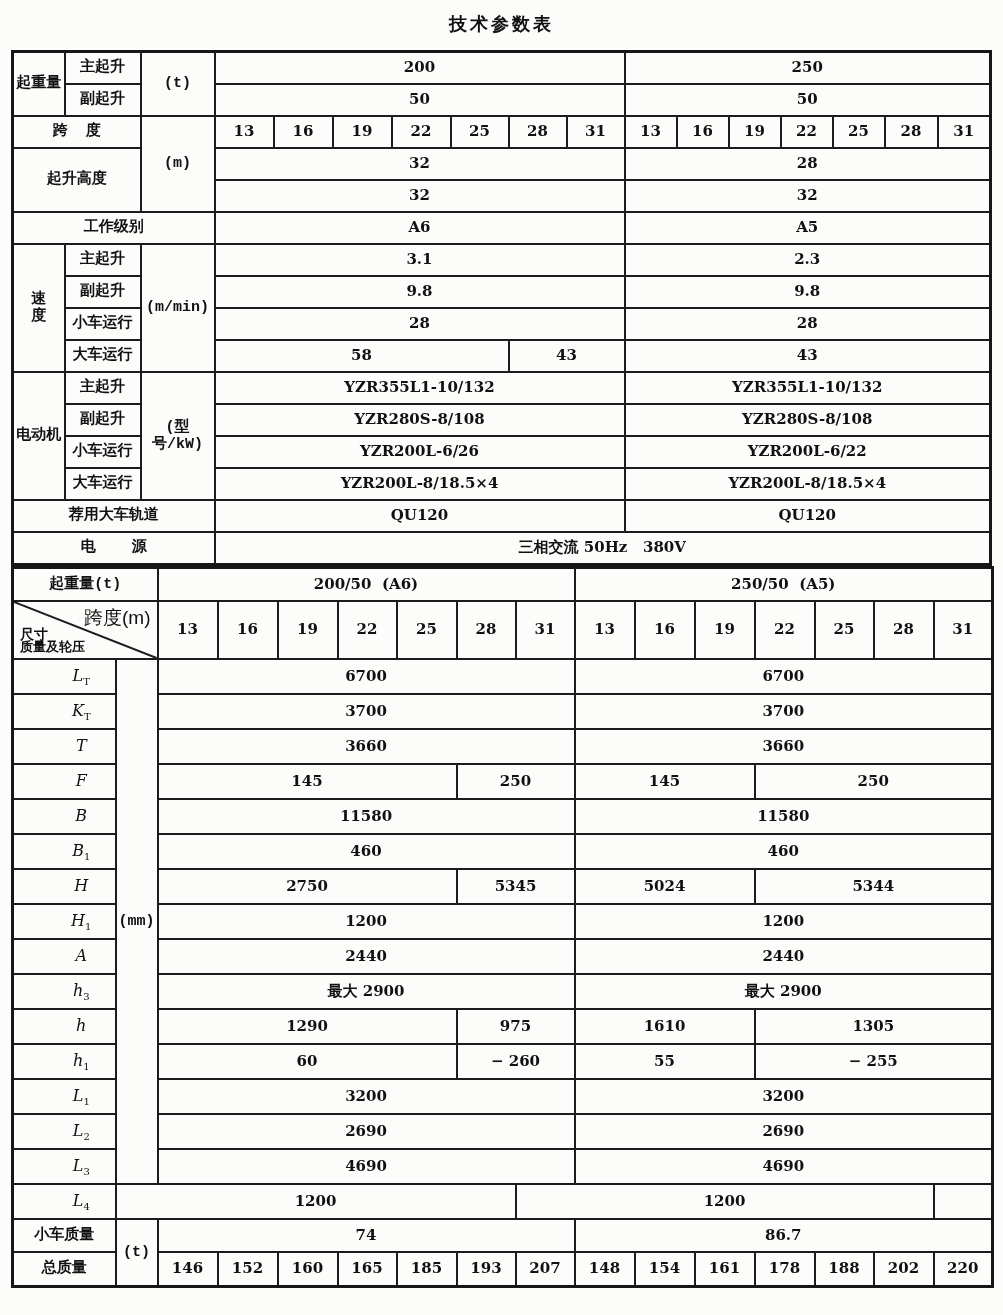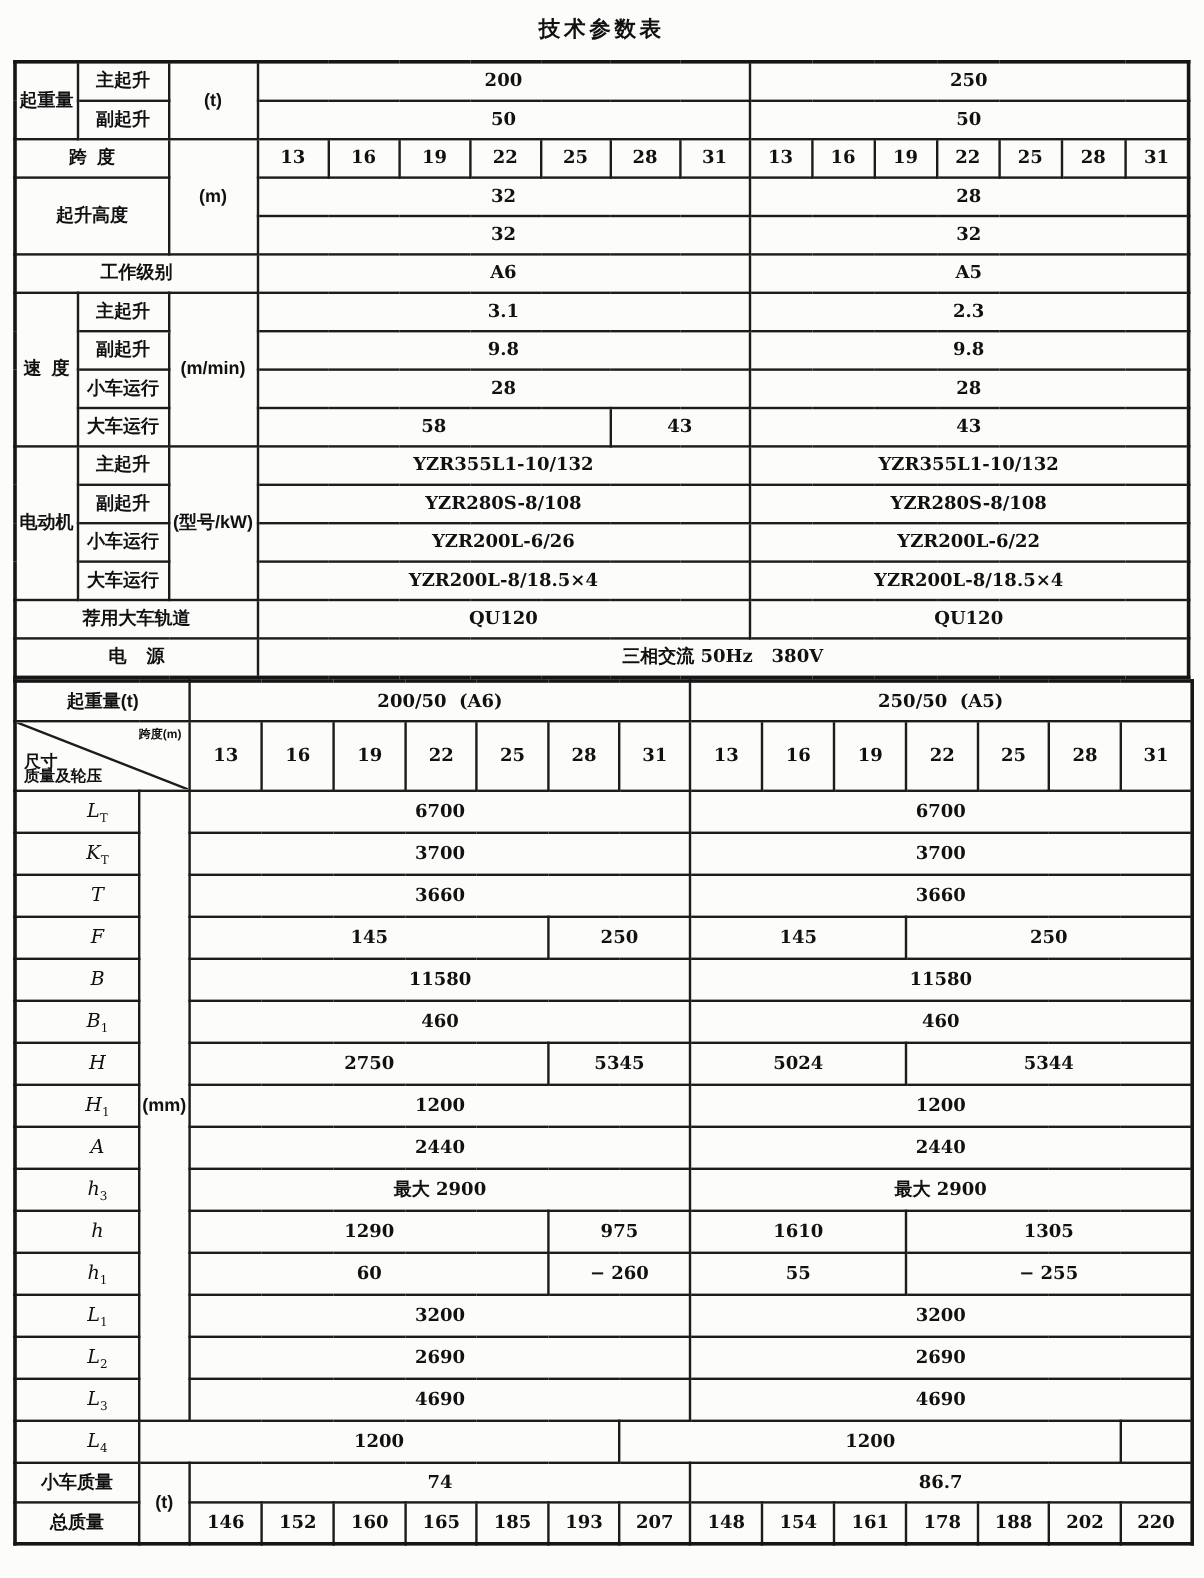--- a/index.html
+++ b/index.html
@@ -19,34 +19,34 @@
     border-collapse:collapse;table-layout:fixed;
     margin-left:11px;border:3px solid #161616;
   }
   td{
     border:2px solid #1c1c1c;
     text-align:center;vertical-align:middle;
     padding:0 2px;height:inherit;
     font-family:"DejaVu Serif",serif;font-weight:bold;font-size:15px;
     white-space:pre-wrap;overflow:hidden;line-height:1.15;
   }
-  td.h,td.u{font-family:Liberation Sans, sans-serif;font-weight:bold;font-size:15px;margin-top:36px;}
+  td.h,td.u{font-family:Liberation Mono, monospace;font-weight:bold;font-size:15px;margin-top:36px;}
   td.p{font-family:"DejaVu Serif",serif;font-style:italic;font-weight:normal;font-size:16px;padding-left:36px;}
   td.p sub{font-style:normal;}
   sub{font-size:10px;line-height:0;}
   .tech tr{height:30px;}
   .dims tr{height:33px;}
   .dims tr:nth-child(1){height:31px;}
   .dims tr:nth-child(2){height:56px;}
   .dims tr:nth-child(19){height:31px;}
   .dims tr:nth-child(20){height:32px;}
   .dims tr:nth-child(21){height:34px;}
   td.corner{position:relative;padding:0;}
   .corner svg{position:absolute;left:0;top:0;width:100%;height:100%;}
-  .corner .c-tr{position:absolute;top:5px;right:6px;font-family:"Liberation Sans",sans-serif;font-weight:bold;font-size:10px;}
+  .corner .c-tr{position:absolute;top:5px;right:6px;font-family:"Liberation Sans",sans-serif;font-weight:normal;font-size:19px;}
   .corner .c-ml{position:absolute;left:6px;top:24px;font-family:"Liberation Sans",sans-serif;font-weight:bold;font-size:14px;}
   .corner .c-bl{position:absolute;left:6px;bottom:3px;font-family:"Liberation Sans",sans-serif;font-weight:bold;font-size:13px;}
 </style>
 </head>
 <body>
 
 <div class="page">
 
   <h1 class="title">技术参数表</h1>
 

